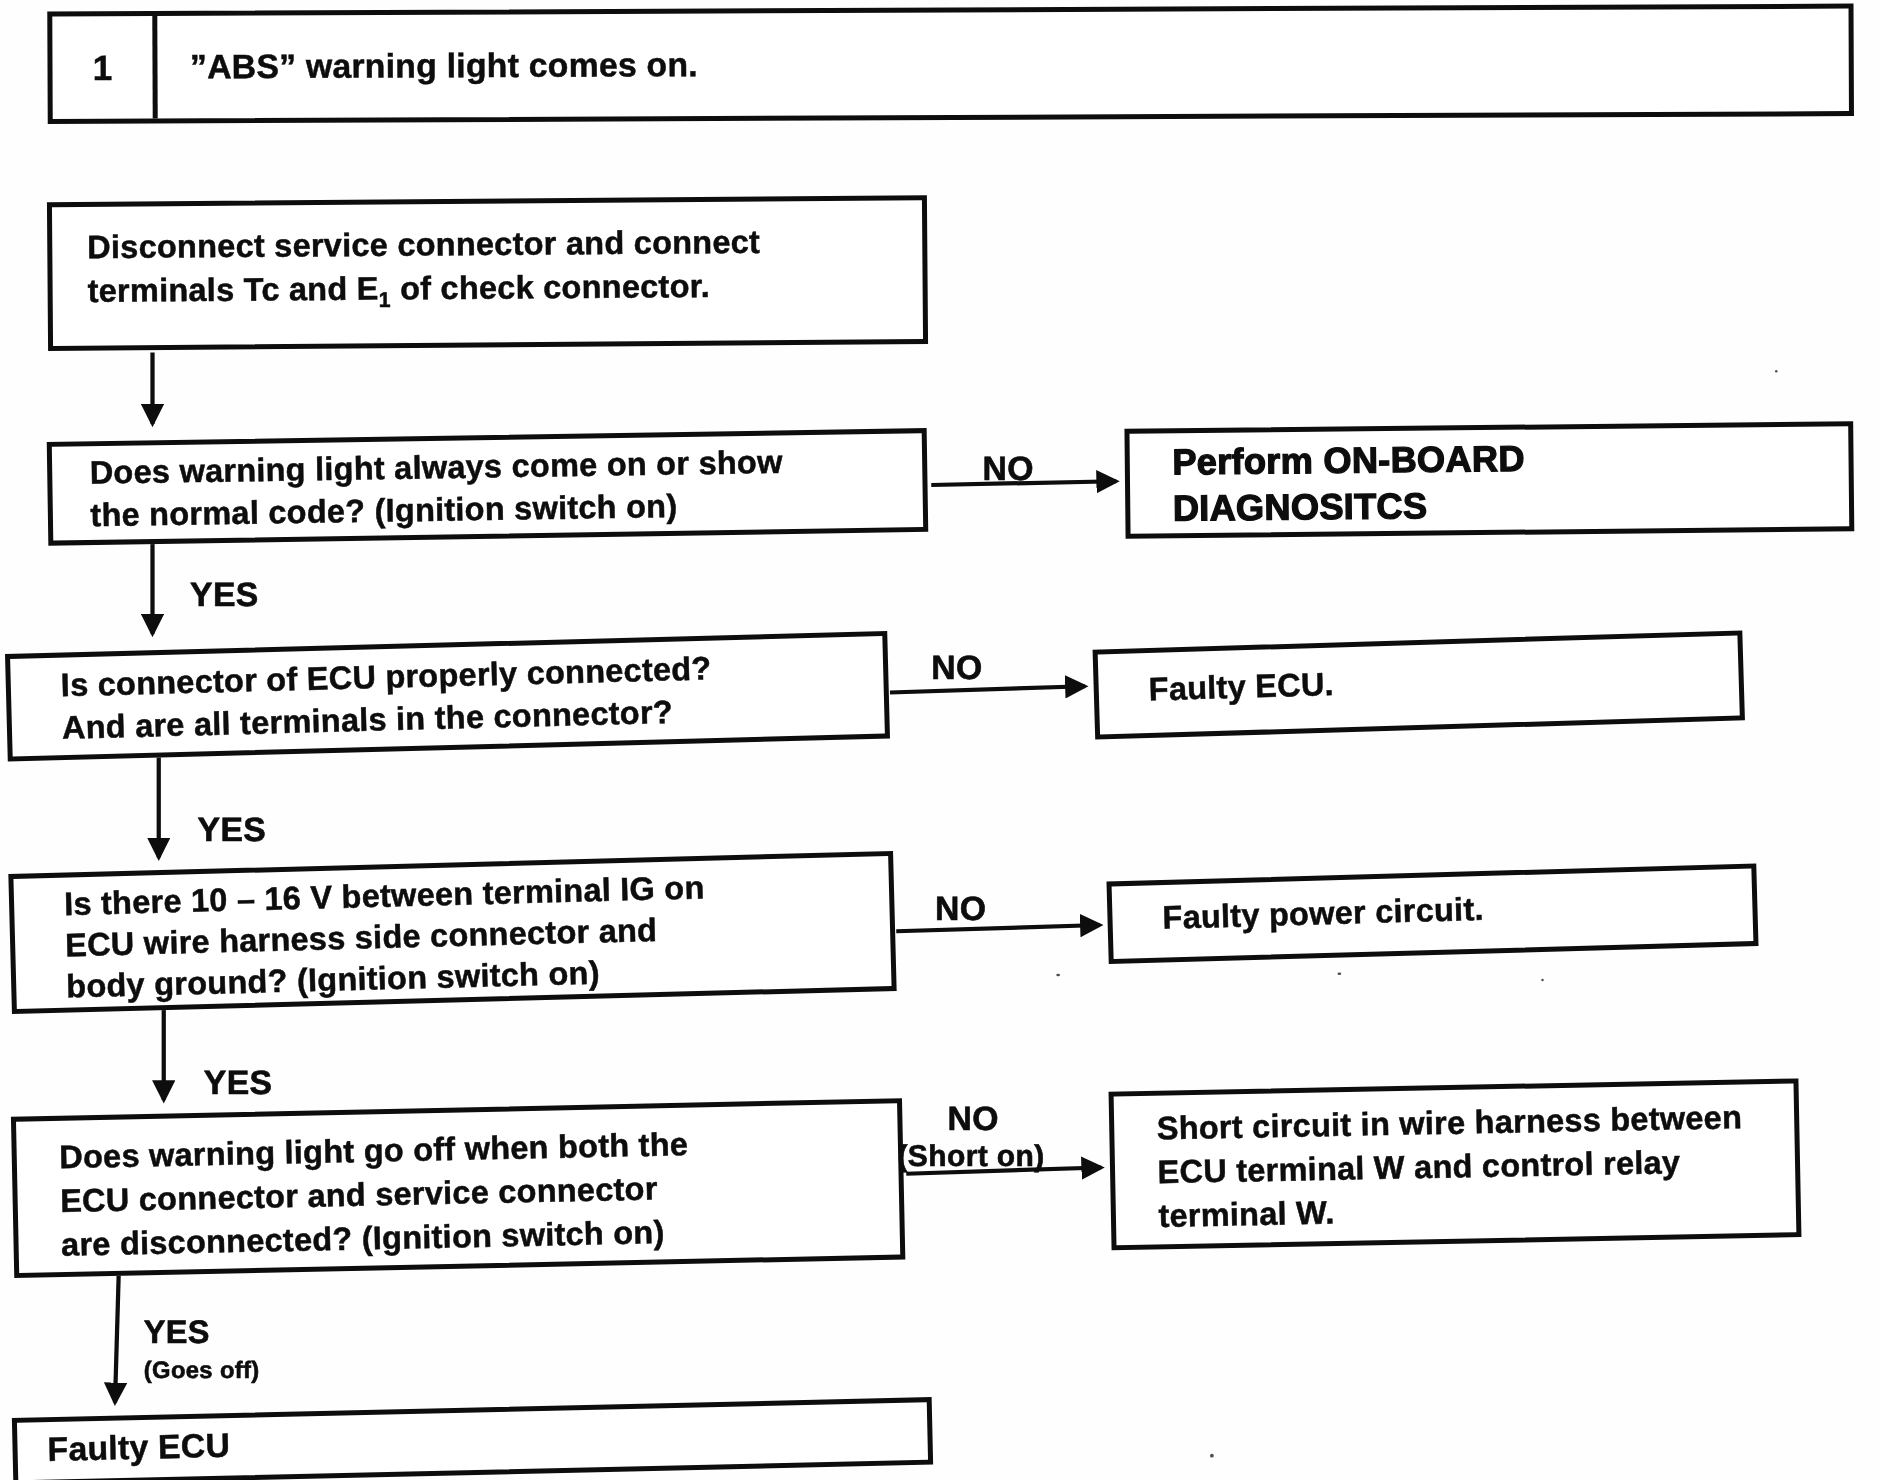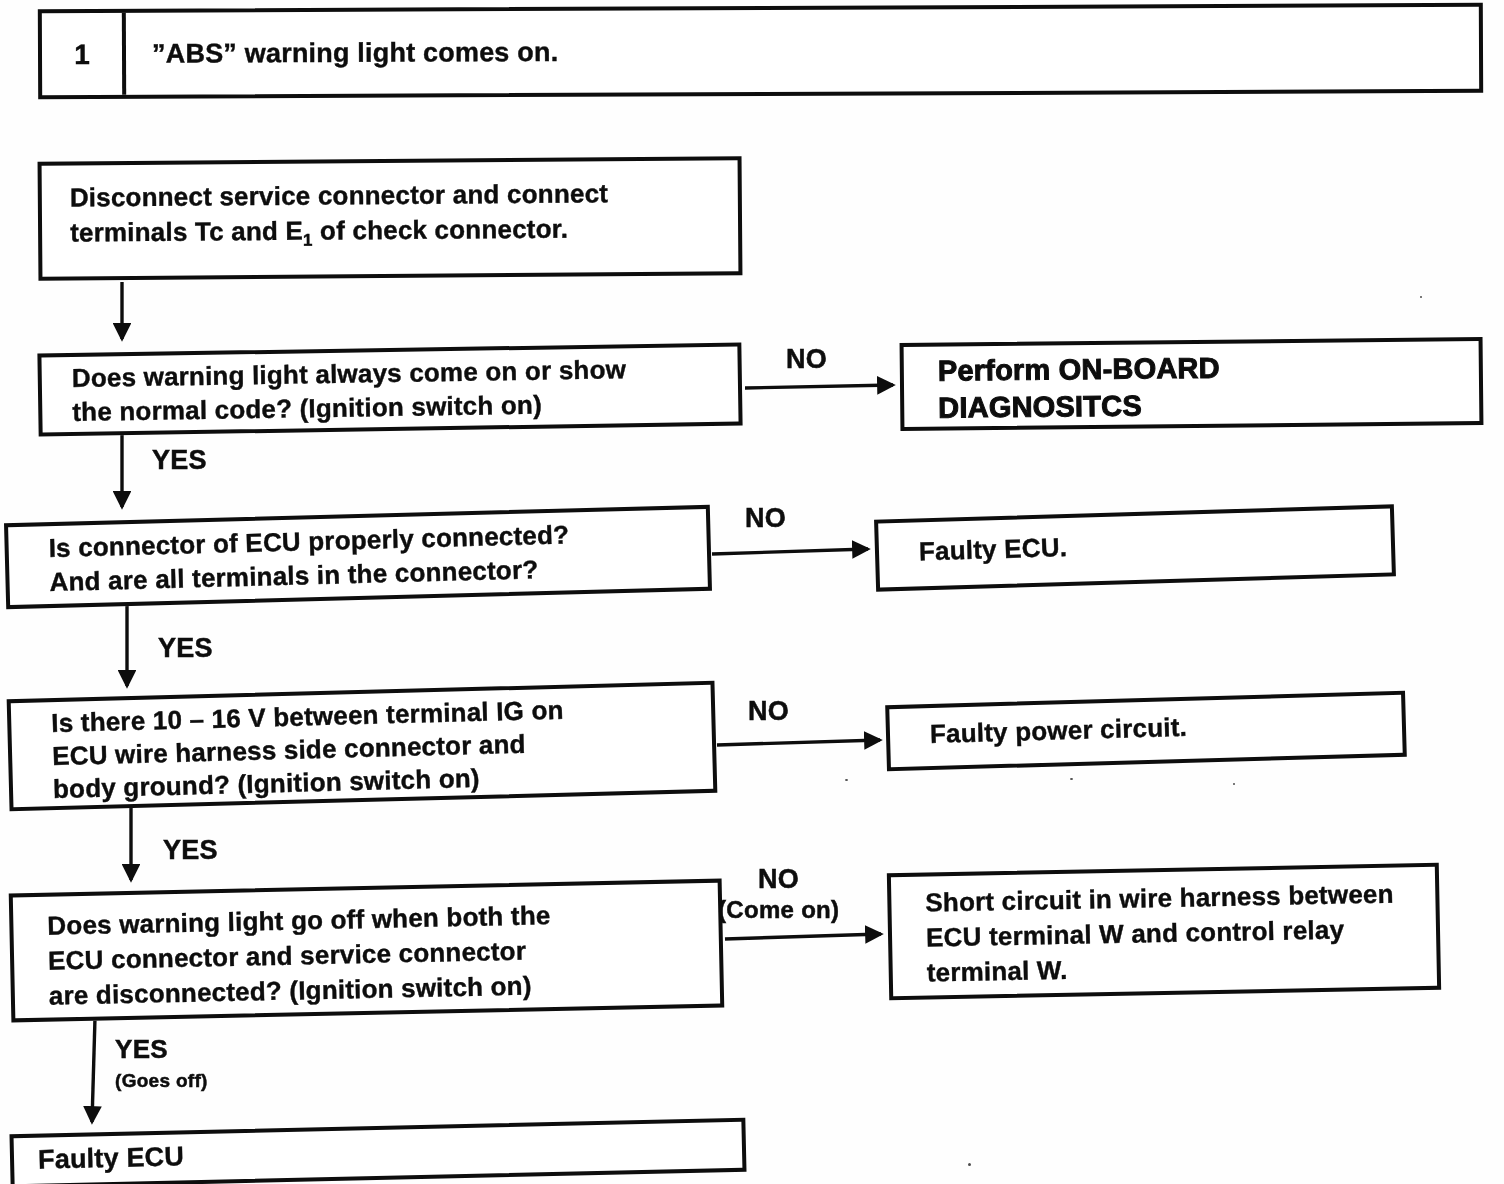--- a/index.html
+++ b/index.html
@@ -11,21 +11,21 @@
     position:absolute;border:4px solid #0d0d0d;background:#fff;box-sizing:border-box;
     font-size:26px;font-weight:700;line-height:35px;letter-spacing:.2px;
     -webkit-text-stroke:.4px #0d0d0d;
   }
   .box .ln{display:block;}
   .hdr{display:flex;align-items:stretch;}
   .hdr-num{width:80px;border-right:4px solid #0d0d0d;display:flex;align-items:center;justify-content:center;font-size:28px;}
   .hdr-title{flex:1;display:flex;align-items:center;padding-left:26px;font-size:27px;}
   .flabel{
     position:absolute;font-weight:700;font-size:27px;letter-spacing:.3px;
-    -webkit-text-stroke:.5px #0d0d0d;white-space:nowrap;
+    -webkit-text-stroke:.5px #0d0d0d;white-space:nowrap;margin-top:16px;
   }
   .flabel.small{font-size:24px;}
   .connectors{position:absolute;left:0;top:0;width:1504px;height:1184px;pointer-events:none;}
   sub.e-sub{font-size:17px;vertical-align:-6px;line-height:0;}
   .heavy{-webkit-text-stroke:1px #0d0d0d;font-size:29px;line-height:37px;}
   .speck{position:absolute;background:#2e2e2e;border-radius:50%;opacity:.85;}
 </style>
 </head>
 <body>
 
@@ -101,21 +101,21 @@
 
   <div class="flabel" style="left:163px;top:835px;">YES</div>
 
   <div class="box" style="left:10px;top:886px;width:713px;height:129px;padding:12px 14px 0 34px;transform:rotate(-1.2deg);">
     <span class="ln">Does warning light go off when both the</span>
     <span class="ln">ECU connector and service connector</span>
     <span class="ln">are disconnected? (Ignition switch on)</span>
   </div>
 
   <div class="flabel" style="left:758px;top:864px;">NO</div>
-  <div class="flabel small" style="left:718px;top:896px;">(Come on)</div>
+  <div class="flabel small" style="left:718px;top:896px;">(Short on)</div>
 
   <div class="box" style="left:888px;top:868px;width:552px;height:127px;padding:9px 16px 0 34px;transform:rotate(-1.1deg);">
     <span class="ln">Short circuit in wire harness between</span>
     <span class="ln">ECU terminal W and control relay</span>
     <span class="ln">terminal W.</span>
   </div>
 
   <div class="flabel" style="left:115px;top:1034px;font-size:26px;">YES</div>
   <div class="flabel" style="left:115px;top:1070px;font-size:19px;">(Goes off)</div>
 

